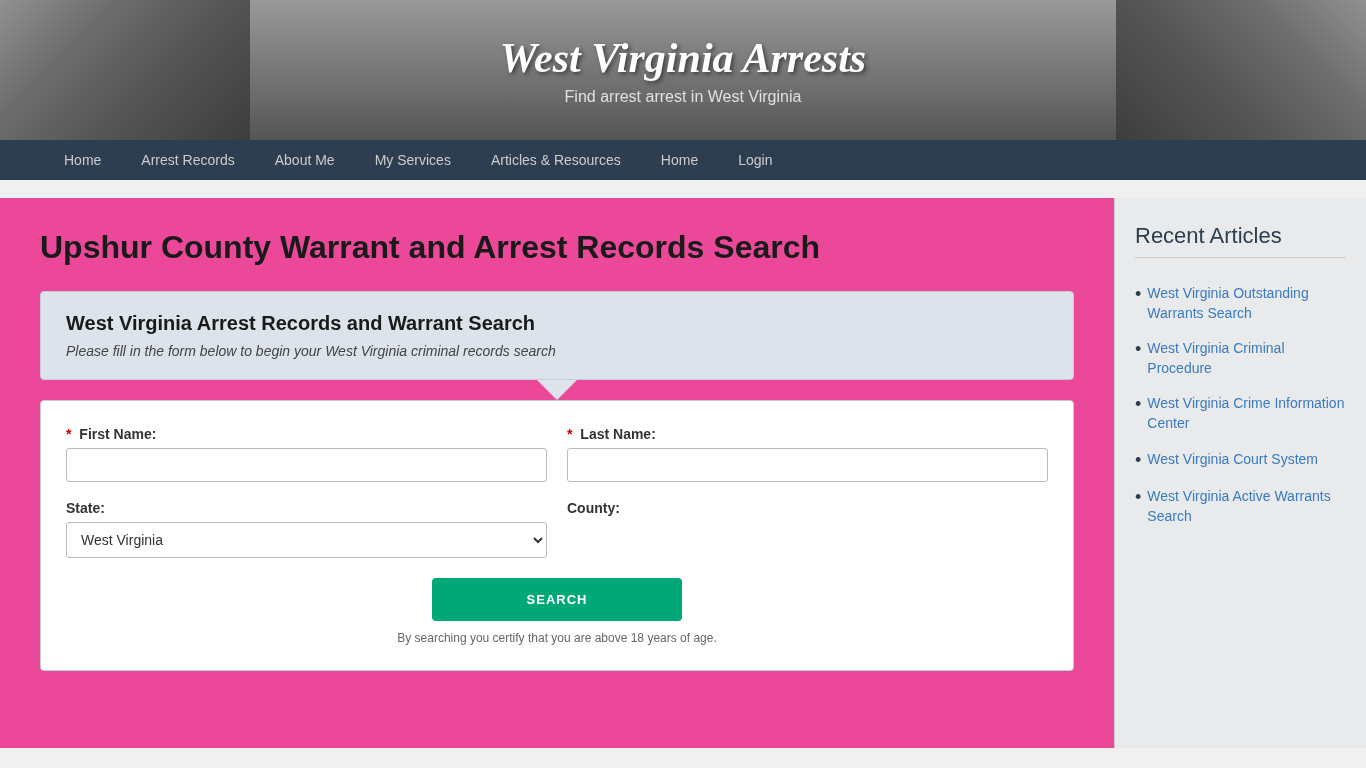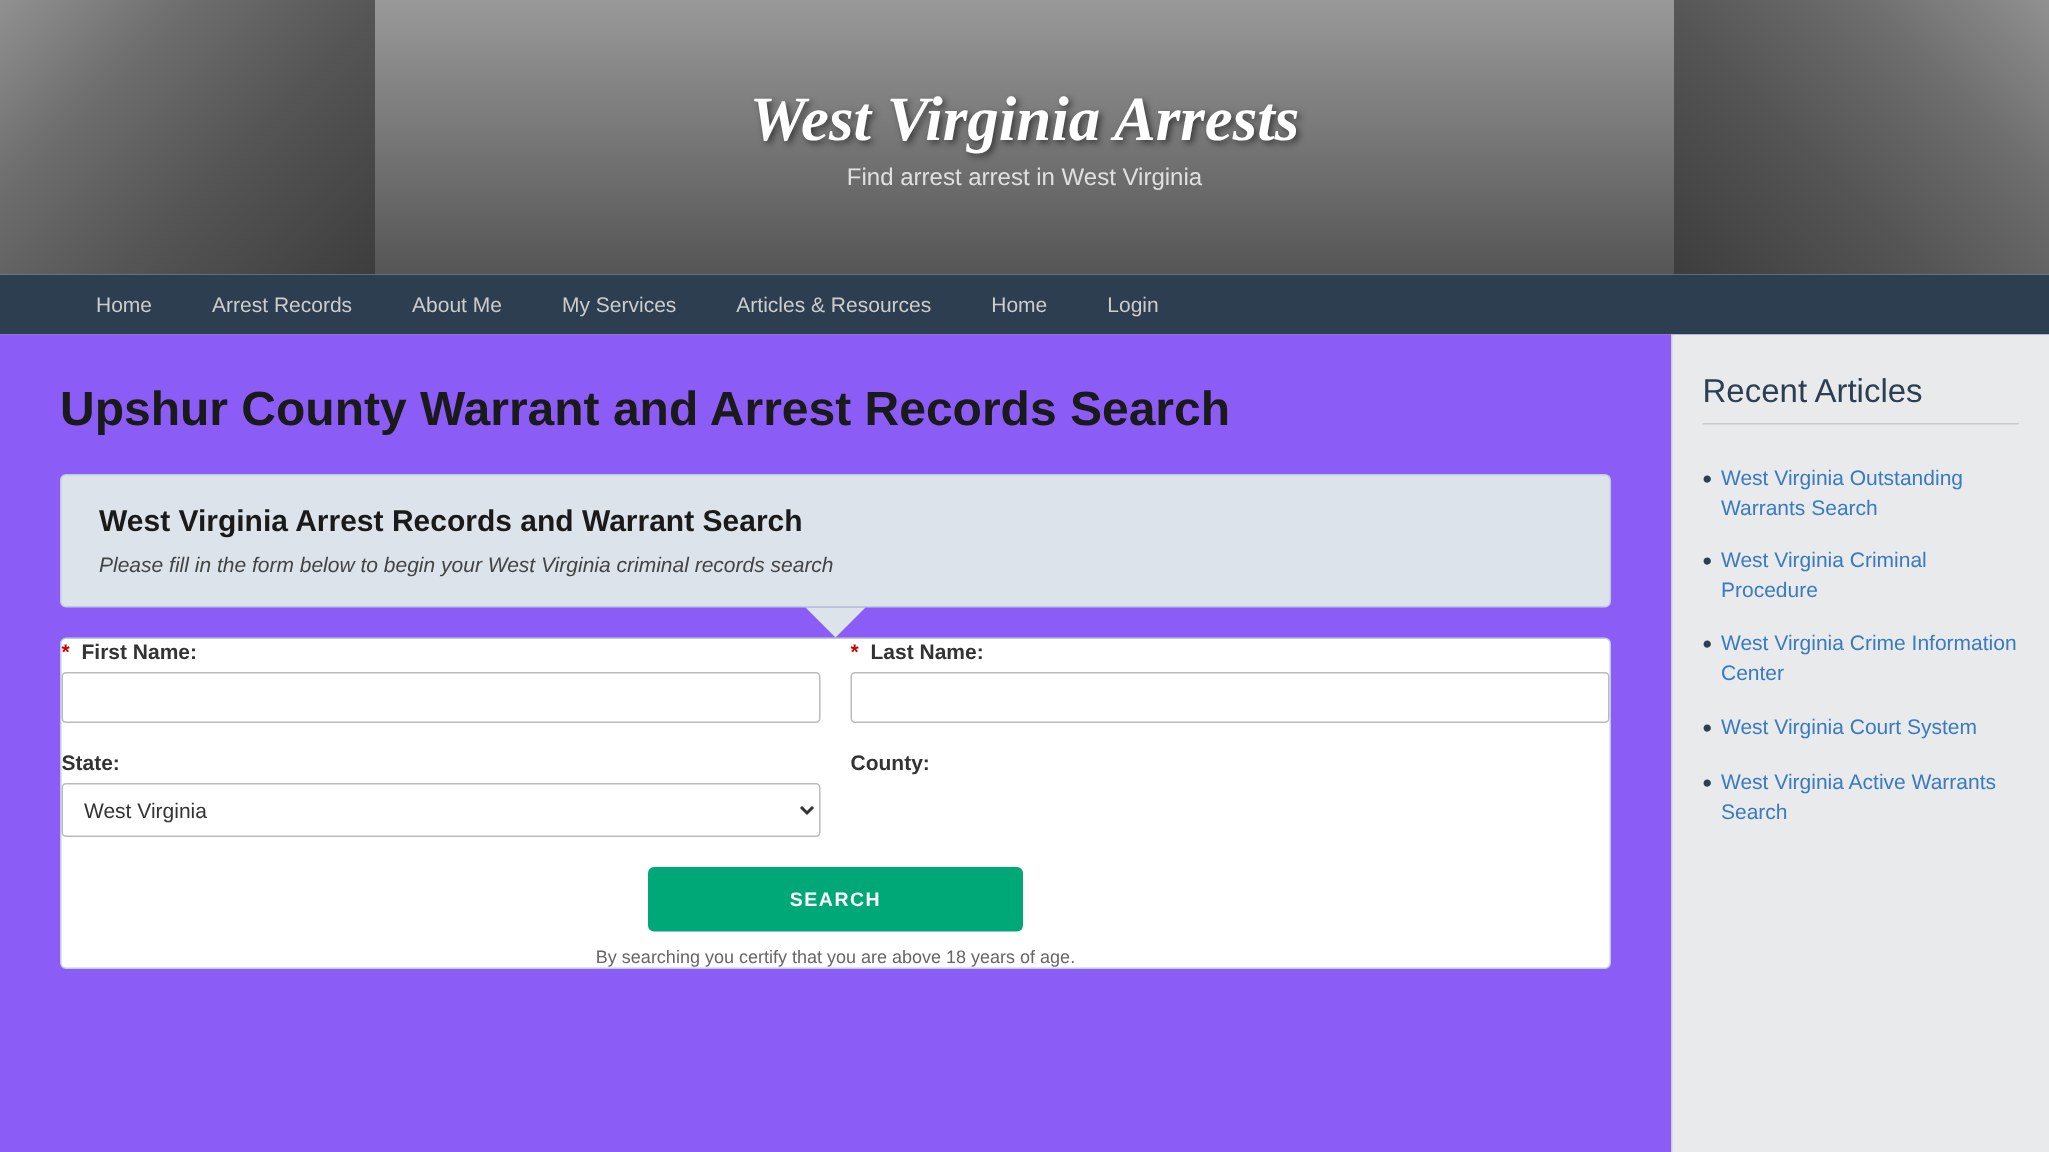--- a/index.html
+++ b/index.html
@@ -1,21 +1,21 @@
 <!DOCTYPE html>
 <html><head>
   <meta charset="utf-8">
   <style>
     * { margin: 0; padding: 0; box-sizing: border-box; }
     body { font-family: Arial, sans-serif; background: #f0f0f0; }
 
     
     .header {
       position: relative;
-      height: 183px;
+      height: 140px;
       background: #555;
       overflow: hidden;
       display: flex;
       align-items: center;
       justify-content: center;
     }
     .header-bg {
       position: absolute;
       inset: 0;
       display: flex;
@@ -69,22 +69,22 @@
       padding: 12px 20px;
       font-size: 14px;
       display: block;
       transition: background 0.2s;
     }
 
     
     .page-wrapper {
       display: flex;
       max-width: 1366px;
-      margin: 0 auto;
-      background: #8b5cf6;
+      margin: 18px auto;
+      background: #ec4899;
       min-height: 550px;
     }
     .main-content {
       flex: 1;
       padding: 30px 40px;
     }
     .sidebar {
       width: 252px;
       background: #e8eaec;
       padding: 25px 20px;
@@ -128,20 +128,21 @@
       border-right: 20px solid transparent;
       border-top: 20px solid #dce3ea;
       margin: 0 auto;
     }
 
     
     .form-box {
       background: #fff;
       border: 1px solid #c0ccd8;
       border-radius: 4px;
+      padding: 25px;
       margin-top: 0;
     }
     .form-row {
       display: flex;
       gap: 20px;
       margin-bottom: 18px;
     }
     .form-group {
       flex: 1;
     }

